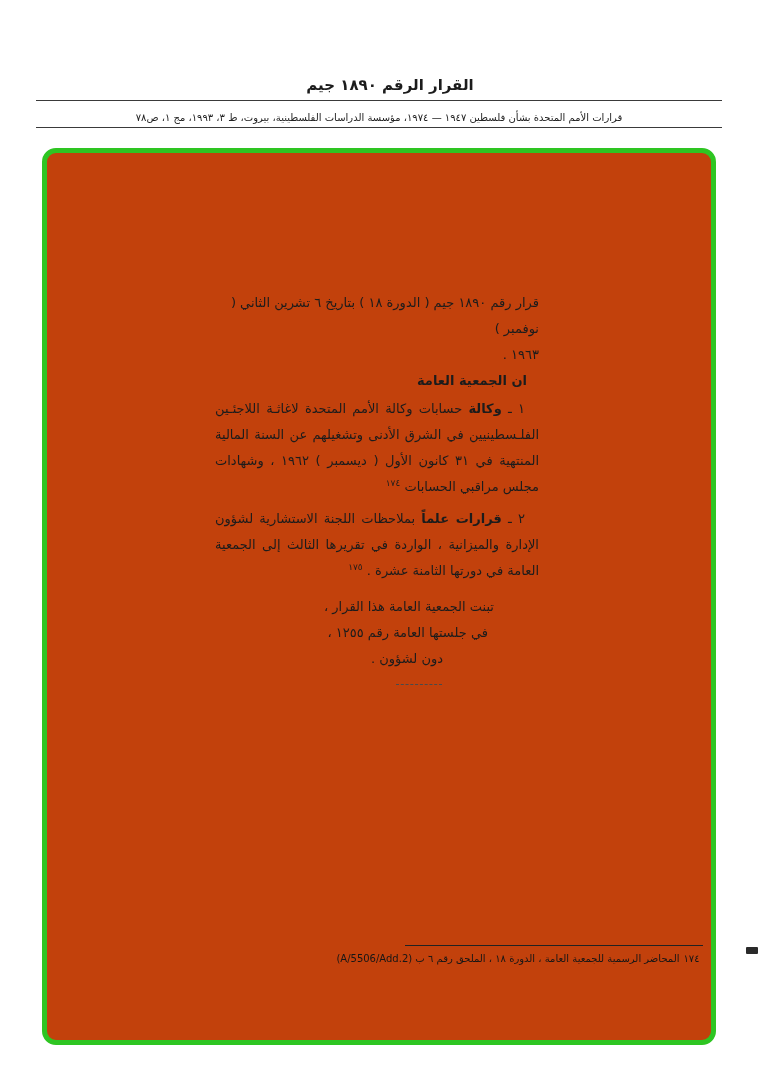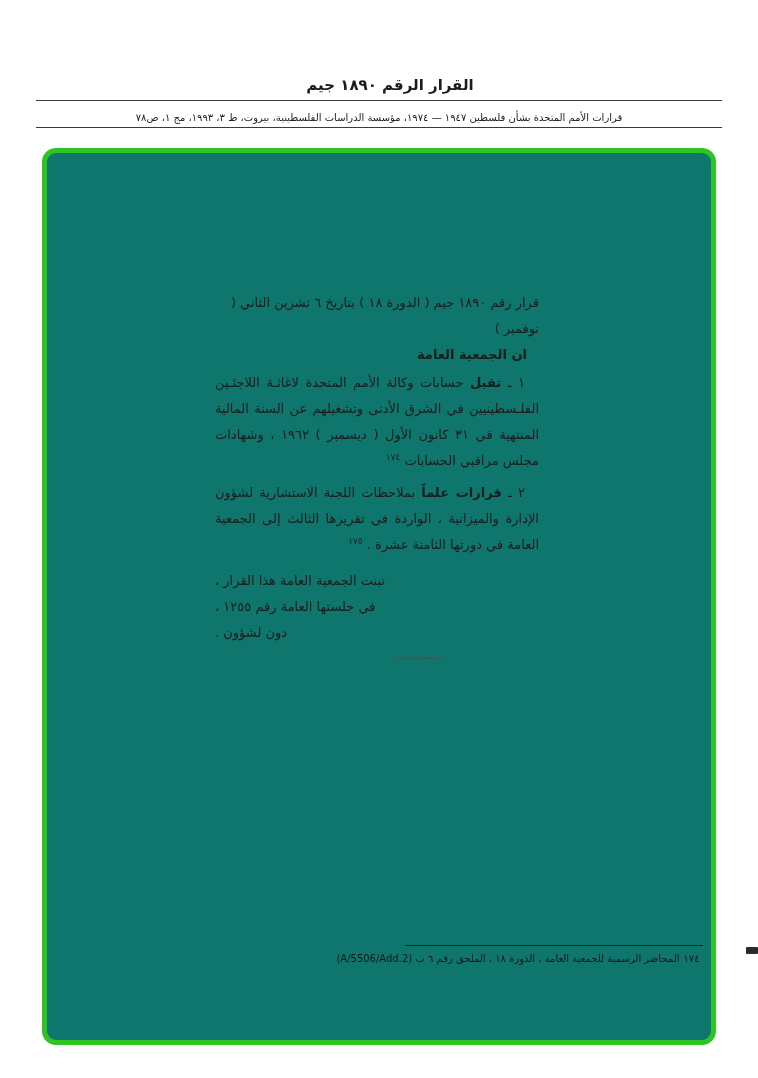--- a/index.html
+++ b/index.html
@@ -30,21 +30,21 @@
     text-align:center; direction:rtl;
     font-size:10px; color:#222;
   }
 
   
   .green-box{
     position:absolute; top:148px; left:42px;
     width:674px; height:897px;
     border:5px solid var(--border-green);
     border-radius:14px;
-    background:#0f766e;
+    background:#c2410c;
   }
 
   
   .doc-content{
     position:absolute; top:137px; left:168px; width:324px;
     direction:rtl; text-align:justify;
     font-size:13px; line-height:26px; color:var(--ink);
   }
   .doc-title{ text-align:right; }
   .doc-title .line{ display:block; }
@@ -54,21 +54,21 @@
   }
   .opening{
     font-weight:bold; text-align:right;
     padding-right:12px; margin:0 0 2px;
   }
   .para{ margin:2px 0 6px; text-indent:14px; }
   .para b{ font-weight:bold; }
   sup{ font-size:9px; line-height:0; vertical-align:super; }
 
   .adoption{ margin-top:10px; }
-  .adoption .line{ display:block; text-align:left; }
+  .adoption .line{ display:block; text-align:right; }
   .adoption .ind-0{ padding-right:45px; }
   .adoption .ind-1{ padding-right:51px; }
   .adoption .ind-2{ padding-right:96px; }
   .adoption-rule{
     width:46px; height:0;
     border-top:1.5px dashed #4a4a4a;
     margin:12px 97px 0 0;
   }
 
   
@@ -99,27 +99,28 @@
 <div class="header-title">القرار الرقم ١٨٩٠ جيم</div>
 
 <div class="citation">قرارات الأمم المتحدة بشأن فلسطين ١٩٤٧ — ١٩٧٤، مؤسسة الدراسات الفلسطينية، بيروت، ط ٣، ١٩٩٣، مج ١، ص٧٨</div>
 
 <div class="green-box">
 
   <div class="doc-content">
 
     <p class="doc-title">
       <span class="line">قرار رقم ١٨٩٠ جيم ( الدورة ١٨ ) بتاريخ ٦ تشرين الثاني ( نوفمبر )</span>
+      <span class="line">١٩٦٣ .</span>
     </p>
 
 
     <p class="opening">ان الجمعية العامة</p>
 
     <p class="para">
-      <span>١ ـ </span><b>تقبل</b><span> حسابات وكالة الأمم المتحدة لاغاثـة اللاجئـين الفلـسطينيين في الشرق الأدنى وتشغيلهم عن السنة المالية المنتهية في ٣١ كانون الأول ( ديسمبر ) ١٩٦٢ ، وشهادات مجلس مراقبي الحسابات </span><sup>١٧٤</sup>
+      <span>١ ـ </span><b>وكالة</b><span> حسابات وكالة الأمم المتحدة لاغاثـة اللاجئـين الفلـسطينيين في الشرق الأدنى وتشغيلهم عن السنة المالية المنتهية في ٣١ كانون الأول ( ديسمبر ) ١٩٦٢ ، وشهادات مجلس مراقبي الحسابات </span><sup>١٧٤</sup>
     </p>
 
     <p class="para">
       <span>٢ ـ </span><b>قرارات علماً</b><span> بملاحظات اللجنة الاستشارية لشؤون الإدارة والميزانية ، الواردة في تقريرها الثالث إلى الجمعية العامة في دورتها الثامنة عشرة . </span><sup>١٧٥</sup>
     </p>
 
     <div class="adoption">
       <span class="line ind-0">تبنت الجمعية العامة هذا القرار ،</span>
       <span class="line ind-1">في جلستها العامة رقم ١٢٥٥ ،</span>
       <span class="line ind-2">دون لشؤون .</span>

